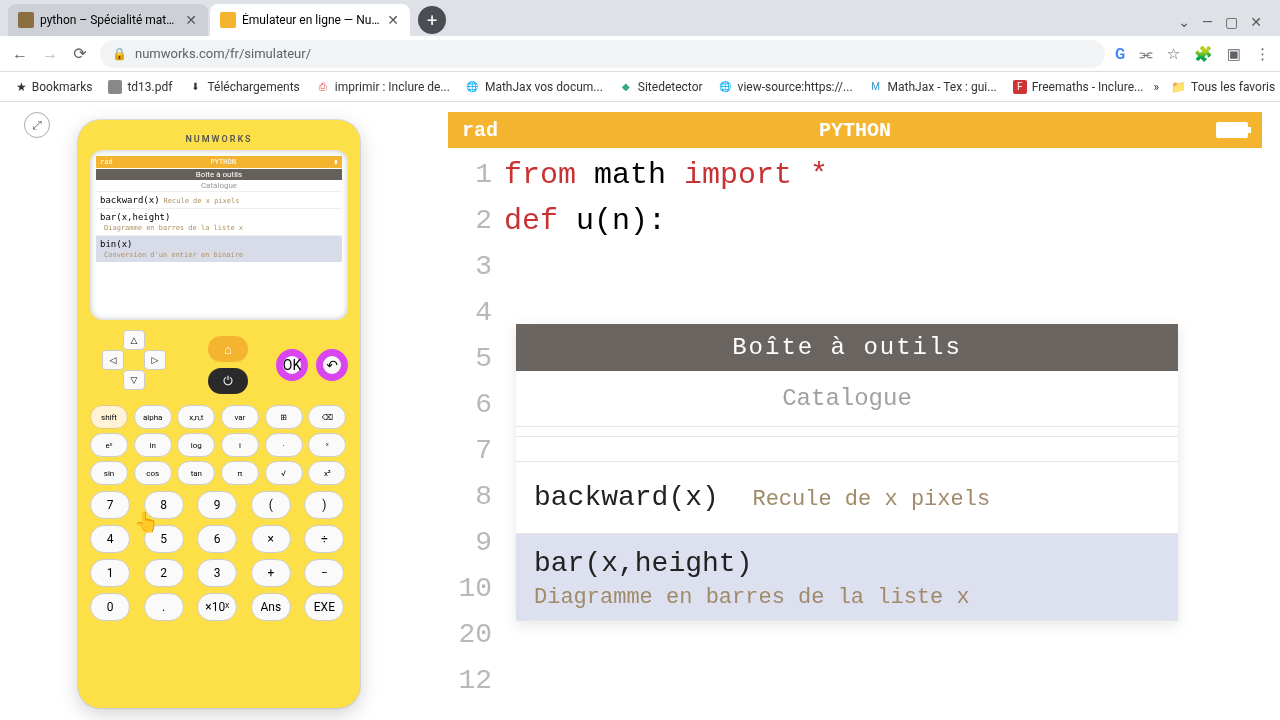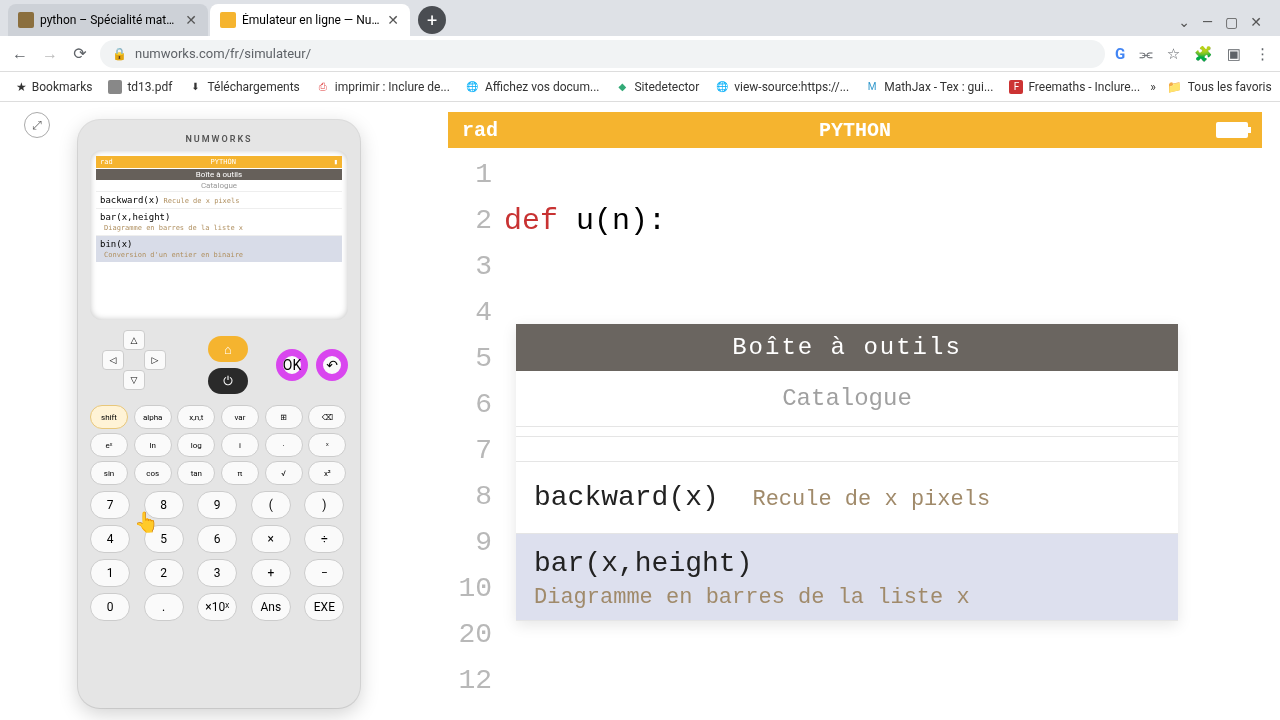--- a/index.html
+++ b/index.html
@@ -27,21 +27,21 @@
   .bookmarks-bar { height: 30px; background: #fff; display: flex; align-items: center; padding: 0 10px; gap: 4px; font-size: 12px; color: #333; border-bottom: 1px solid #ddd; }
   .bookmark-item { display: flex; align-items: center; gap: 5px; padding: 3px 6px; border-radius: 4px; cursor: pointer; white-space: nowrap; }
   .bm-icon { width: 14px; height: 14px; border-radius: 2px; flex-shrink: 0; display: inline-flex; align-items: center; justify-content: center; font-size: 10px; }
   .bookmarks-right { margin-left: auto; display: flex; align-items: center; gap: 6px; }
 
   
   .page { position: relative; width: 100%; height: calc(720px - 102px); background: #fff; }
   .fullscreen-btn { position: absolute; left: 24px; top: 10px; width: 26px; height: 26px; border: 1px solid #aaa; border-radius: 50%; display: flex; align-items: center; justify-content: center; font-size: 12px; cursor: pointer; color: #666; }
 
   
-  .calculator { position: absolute; left: 78px; top: 18px; width: 282px; height: 588px; background: #e5e5e5; border-radius: 22px; box-shadow: 0 6px 20px rgba(0,0,0,0.18), 0 0 0 1px #e5e5e5; padding: 12px; }
+  .calculator { position: absolute; left: 78px; top: 18px; width: 282px; height: 588px; background: #fde047; border-radius: 22px; box-shadow: 0 6px 20px rgba(0,0,0,0.18), 0 0 0 1px #e5e5e5; padding: 12px; }
   .calc-brand { text-align: center; font-size: 9px; letter-spacing: 2px; color: #555; padding: 2px 0 6px; font-weight: 600; }
   .calc-screen { background: #fff; border-radius: 12px; box-shadow: inset 0 0 6px rgba(0,0,0,0.25); padding: 6px; height: 170px; overflow: hidden; }
   .mini-header { background: #f5b42f; height: 12px; display: flex; align-items: center; justify-content: space-between; padding: 0 4px; font-size: 7px; color: #fff; font-family: monospace; }
   .mini-code { font-family: monospace; font-size: 8px; padding: 2px 3px; line-height: 11px; }
   .mini-ln { color: #aaa; display: inline-block; width: 10px; text-align: right; margin-right: 3px; }
   .mini-toolbox { background: #66605a; color: #fff; text-align: center; font-size: 8px; padding: 1px 0; margin-top: 1px; }
   .mini-cat { text-align: center; color: #999; font-size: 8px; padding: 1px 0; }
   .mini-item { font-family: monospace; font-size: 9px; padding: 3px 4px; border-top: 1px solid #eee; }
   .mini-item .desc { color: #b09060; font-size: 7px; margin-left: 4px; }
   .mini-item.sel { background: #d8dce8; }
@@ -148,21 +148,21 @@
   <div class="bookmark-item">
       <span class="bm-icon">⬇</span>
       <span>Téléchargements</span>
     </div>
   <div class="bookmark-item">
       <span class="bm-icon" style="color:#d33">⎙</span>
       <span>imprimir : Inclure de...</span>
     </div>
   <div class="bookmark-item">
       <span class="bm-icon">🌐</span>
-      <span>Affichez vos docum...</span>
+      <span>MathJax vos docum...</span>
     </div>
   <div class="bookmark-item">
       <span class="bm-icon" style="color:#3a7">◆</span>
       <span>Sitedetector</span>
     </div>
   <div class="bookmark-item">
       <span class="bm-icon">🌐</span>
       <span>view-source:https://...</span>
     </div>
   <div class="bookmark-item">
@@ -273,20 +273,21 @@
     <div class="emu-header">
       <span style="z-index:2">rad</span>
       <span class="emu-title">PYTHON</span>
       <div class="battery">
           <div class="battery-fill"></div>
         </div>
     </div>
     <div class="code-area">
       <div class="code-line">
         <span class="ln">1</span>
+        <span class="code-text"><span class="kw-from">from</span><span> math </span><span class="kw-import">import</span><span> </span><span class="kw-star">*</span></span>
       </div>
       <div class="code-line">
         <span class="ln">2</span>
         <span class="code-text"><span class="kw-def">def</span><span> u(n):</span></span>
       </div>
       <div class="code-line">
           <span class="ln">3</span>
         </div>
       <div class="code-line">
           <span class="ln">4</span>

